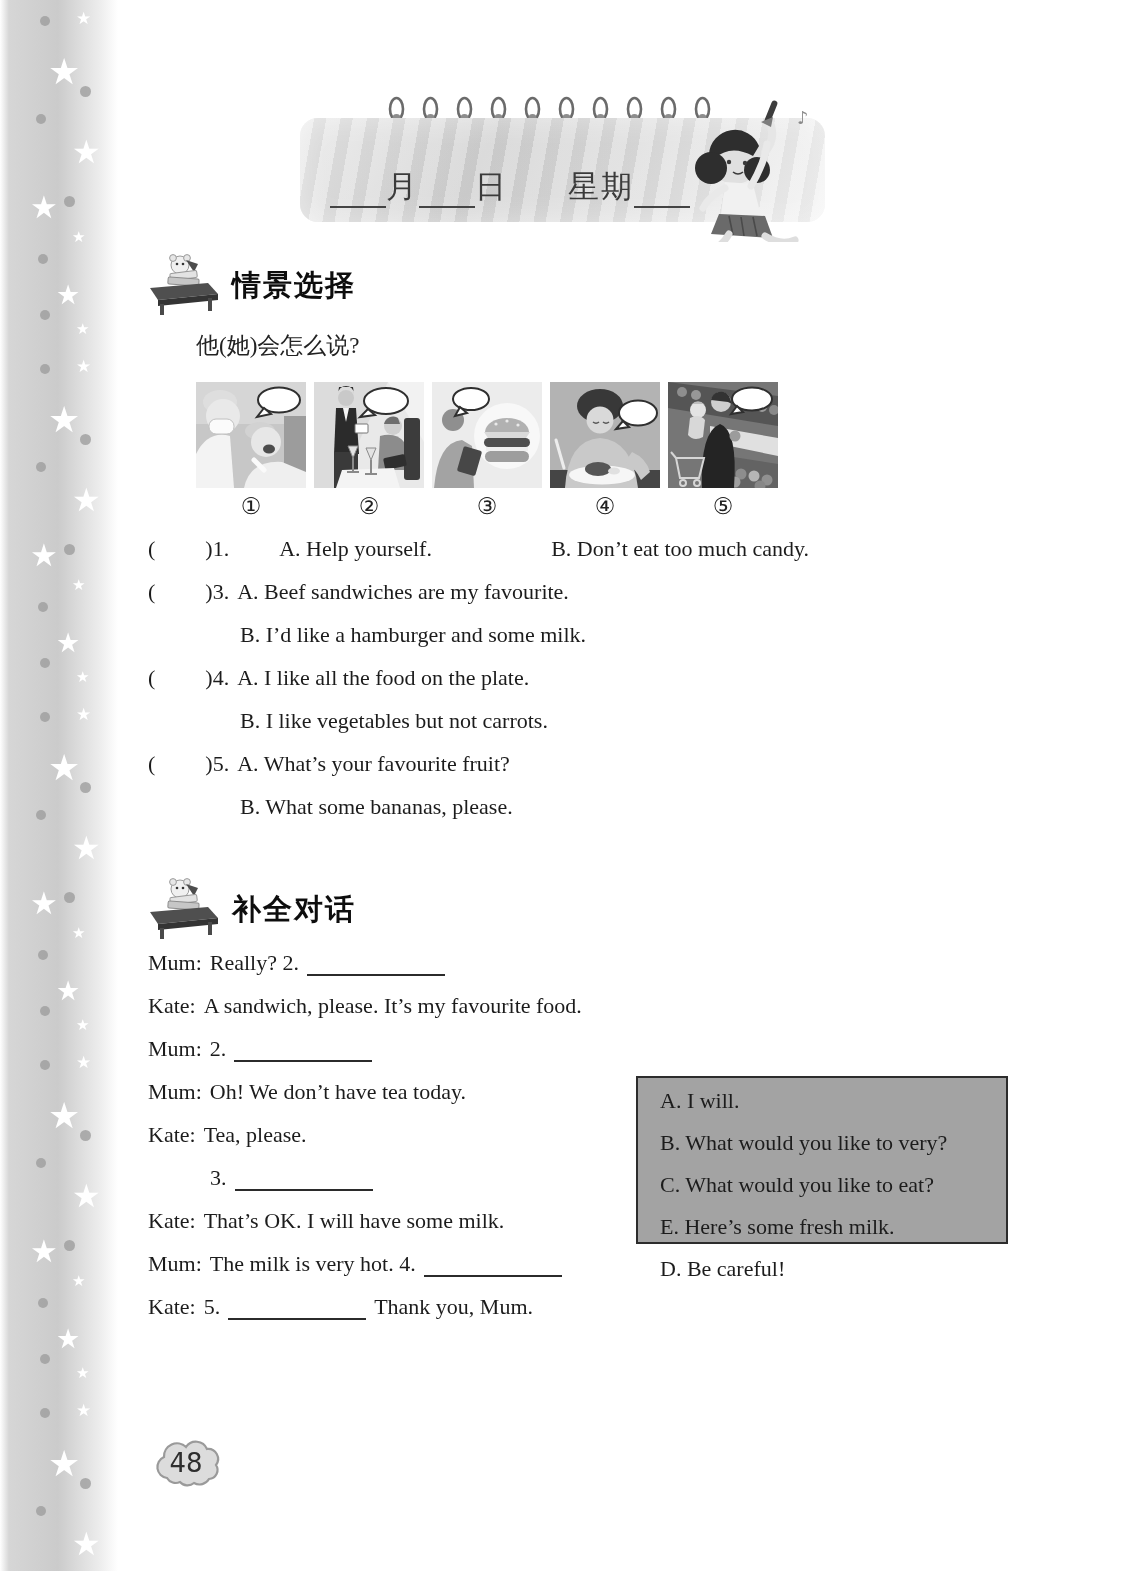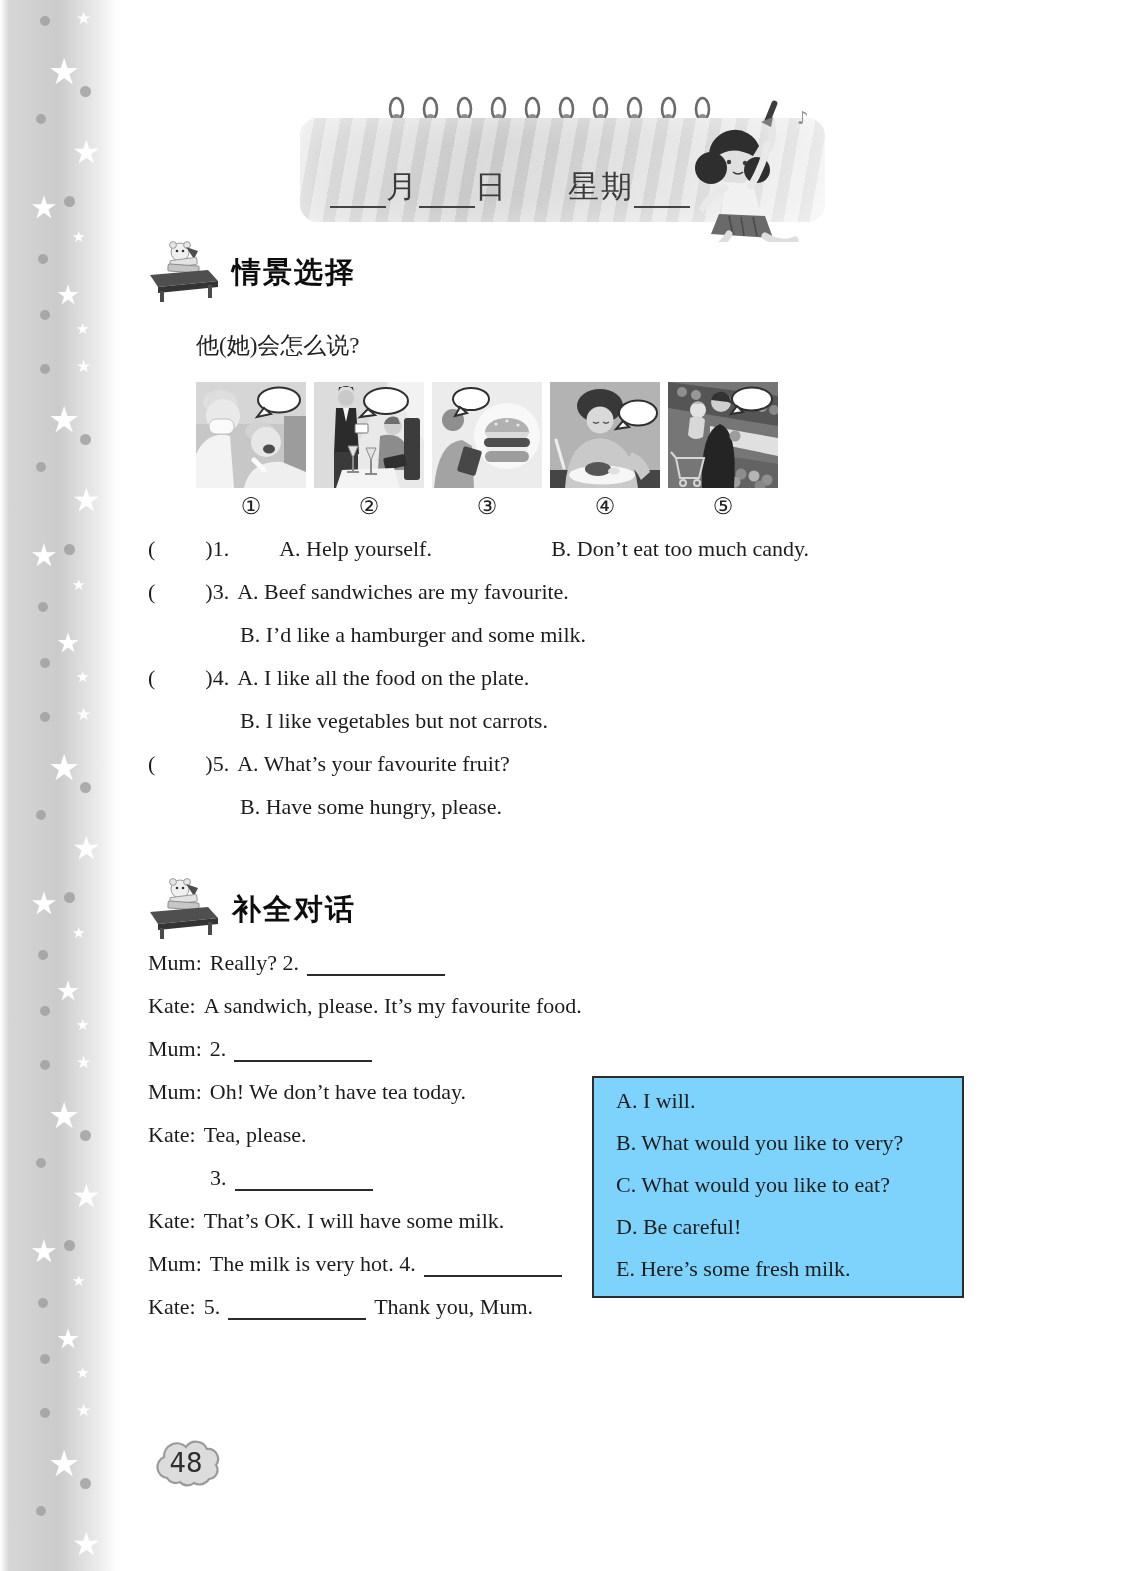--- a/index.html
+++ b/index.html
@@ -58,22 +58,22 @@
   .opt-b-inline { display:inline-block; margin-left:22px; }
   .q-cont { padding-left:92px; }
   
   .dialogue { position:absolute; left:148px; top:950px; width:480px; }
   .d-line { height:43px; font-size:22px; white-space:nowrap; }
   .d-indent { padding-left:62px; }
   .d-speaker { margin-right:8px; }
   .blank { display:inline-block; width:138px; border-bottom:2px solid #2b2b2b; height:24px; vertical-align:bottom; margin:0 8px; }
   
   .opt-box {
-    position:absolute; left:592px; top:1076px; width:372px; height:222px;
-    border:2px solid #2c2c2c; background:#7dd3fc; padding:10px 0 0 22px;
+    position:absolute; left:636px; top:1076px; width:372px; height:168px;
+    border:2px solid #2c2c2c; background:#a3a3a3; padding:10px 0 0 22px;
   }
   .opt-line { height:42px; font-size:22px; white-space:nowrap; }
   
   .cloud { position:absolute; left:146px; top:1428px; }
   .cloud text { font-family:"DejaVu Sans", sans-serif; }
 </style>
 </head>
 <body>
 
 <div class="page">
@@ -202,21 +202,21 @@
       <path d="M46 118 L92 120 L100 142 L38 138 Z" fill="#6a6a6a"></path>
       <path d="M56 120 l4 19 M68 121 l3 19 M80 121 l4 19" stroke="#4a4a4a" stroke-width="1.6"></path>
       <path d="M78 90 Q92 66 94 48" stroke="#e9e9e9" stroke-width="7" fill="none" stroke-linecap="round"></path>
       <path d="M52 92 Q36 100 30 112" stroke="#e9e9e9" stroke-width="7" fill="none" stroke-linecap="round"></path>
       <path d="M56 138 Q48 152 34 156" stroke="#dedede" stroke-width="7" fill="none" stroke-linecap="round"></path>
       <path d="M92 140 Q108 150 122 144" stroke="#dedede" stroke-width="7" fill="none" stroke-linecap="round"></path>
       <text x="124" y="28" font-size="18" fill="#8b8b8b" font-family="DejaVu Sans, sans-serif">♪</text>
     </svg>
   </div>
 
-  <div class="sec-head" style="left:146px; top:239px;">
+  <div class="sec-head" style="left:146px; top:252px;">
     <svg width="74" height="64" viewBox="0 0 74 64">
       <circle cx="34" cy="13" r="9" fill="#f0f0f0" stroke="#9a9a9a"></circle>
       <circle cx="27" cy="6" r="3.4" fill="#e6e6e6" stroke="#9a9a9a"></circle>
       <circle cx="41" cy="6" r="3.4" fill="#e6e6e6" stroke="#9a9a9a"></circle>
       <path d="M40 8 l12 4 l-4 8 z" fill="#4d4d4d"></path>
       <circle cx="31" cy="12" r="1.3" fill="#333"></circle>
       <circle cx="37" cy="12" r="1.3" fill="#333"></circle>
       <rect x="24" y="20" width="27" height="7" rx="1.5" fill="#e3e3e3" stroke="#989898" transform="rotate(-7 38 23)"></rect>
       <rect x="22" y="26" width="31" height="7" rx="1.5" fill="#c6c6c6" stroke="#8d8d8d" transform="rotate(4 37 29)"></rect>
       <polygon points="4,36 62,31 72,42 12,48" fill="#4f4f4f"></polygon>
@@ -360,21 +360,21 @@
     </div>
   </div>
 
   <div class="questions" id="questions">
       <div class="q-line" data-q="0"><span class="q-paren">(<span class="q-spacer"></span>)</span><span class="q-num">1.</span><span class="opt-a">A. Help yourself.</span><span class="opt-b-inline">B. Don’t eat too much candy.</span></div>
       <div class="q-line" data-q="2"><span class="q-paren">(<span class="q-spacer"></span>)</span><span class="q-num">3.</span><span class="opt-a">A. Beef sandwiches are my favourite.</span></div>
       <div class="q-line q-cont"><span class="opt-b">B. I’d like a hamburger and some milk.</span></div>
       <div class="q-line" data-q="3"><span class="q-paren">(<span class="q-spacer"></span>)</span><span class="q-num">4.</span><span class="opt-a">A. I like all the food on the plate.</span></div>
       <div class="q-line q-cont"><span class="opt-b">B. I like vegetables but not carrots.</span></div>
       <div class="q-line" data-q="4"><span class="q-paren">(<span class="q-spacer"></span>)</span><span class="q-num">5.</span><span class="opt-a">A. What’s your favourite fruit?</span></div>
-      <div class="q-line q-cont"><span class="opt-b">B. Have some hungry, please.</span></div>
+      <div class="q-line q-cont"><span class="opt-b">B. What some bananas, please.</span></div>
     </div>
 
   <div class="sec-head" style="left:146px; top:876px;">
     <svg width="74" height="64" viewBox="0 0 74 64">
       <circle cx="34" cy="13" r="9" fill="#f0f0f0" stroke="#9a9a9a"></circle>
       <circle cx="27" cy="6" r="3.4" fill="#e6e6e6" stroke="#9a9a9a"></circle>
       <circle cx="41" cy="6" r="3.4" fill="#e6e6e6" stroke="#9a9a9a"></circle>
       <path d="M40 8 l12 4 l-4 8 z" fill="#4d4d4d"></path>
       <circle cx="31" cy="12" r="1.3" fill="#333"></circle>
       <circle cx="37" cy="12" r="1.3" fill="#333"></circle>
@@ -398,22 +398,22 @@
       <div class="d-line"><span class="d-speaker">Kate:</span><span class="d-text">That’s OK. I will have some milk.</span></div>
       <div class="d-line"><span class="d-speaker">Mum:</span><span class="d-text">The milk is very hot. 4.</span><span class="blank"></span></div>
       <div class="d-line"><span class="d-speaker">Kate:</span><span class="d-text">5.</span><span class="blank"></span><span class="d-text">Thank you, Mum.</span></div>
     </div>
 
   <div class="opt-box">
     <div id="options">
         <div class="opt-line">A. I will.</div>
         <div class="opt-line">B. What would you like to very?</div>
         <div class="opt-line">C. What would you like to eat?</div>
+        <div class="opt-line">E. Here’s some fresh milk.</div>
         <div class="opt-line">D. Be careful!</div>
-        <div class="opt-line">E. Here’s some fresh milk.</div>
       </div>
   </div>
 
   <svg class="cloud" width="80" height="68" viewBox="0 0 80 68">
     <path d="M21 50 a11 11 0 0 1 -3 -21 a13 13 0 0 1 22 -10 a12 12 0 0 1 21 2 a10 10 0 0 1 9 16 a9 9 0 0 1 -7 14 a11 11 0 0 1 -15 4 a10 10 0 0 1 -14 -1 a10 10 0 0 1 -13 -4 z" fill="#dcdcdc" stroke="#9a9a9a" stroke-width="2.2"></path>
     <text x="40" y="44" text-anchor="middle" font-size="26" fill="#2e2e2e">48</text>
   </svg>
 
 </div>
 

